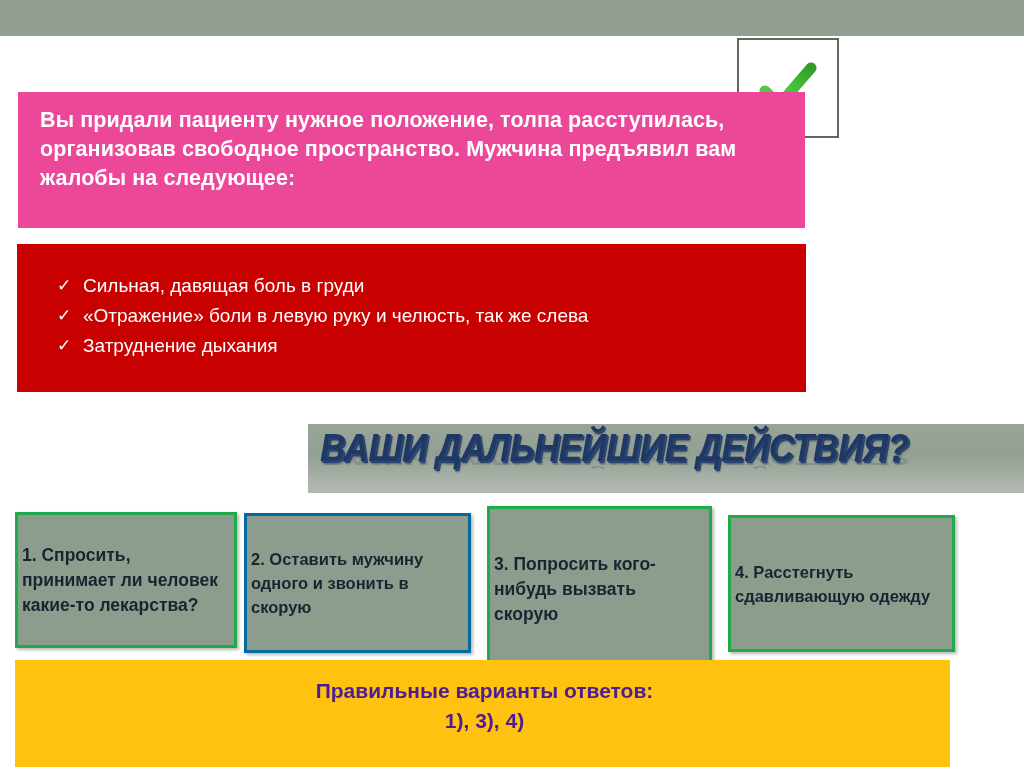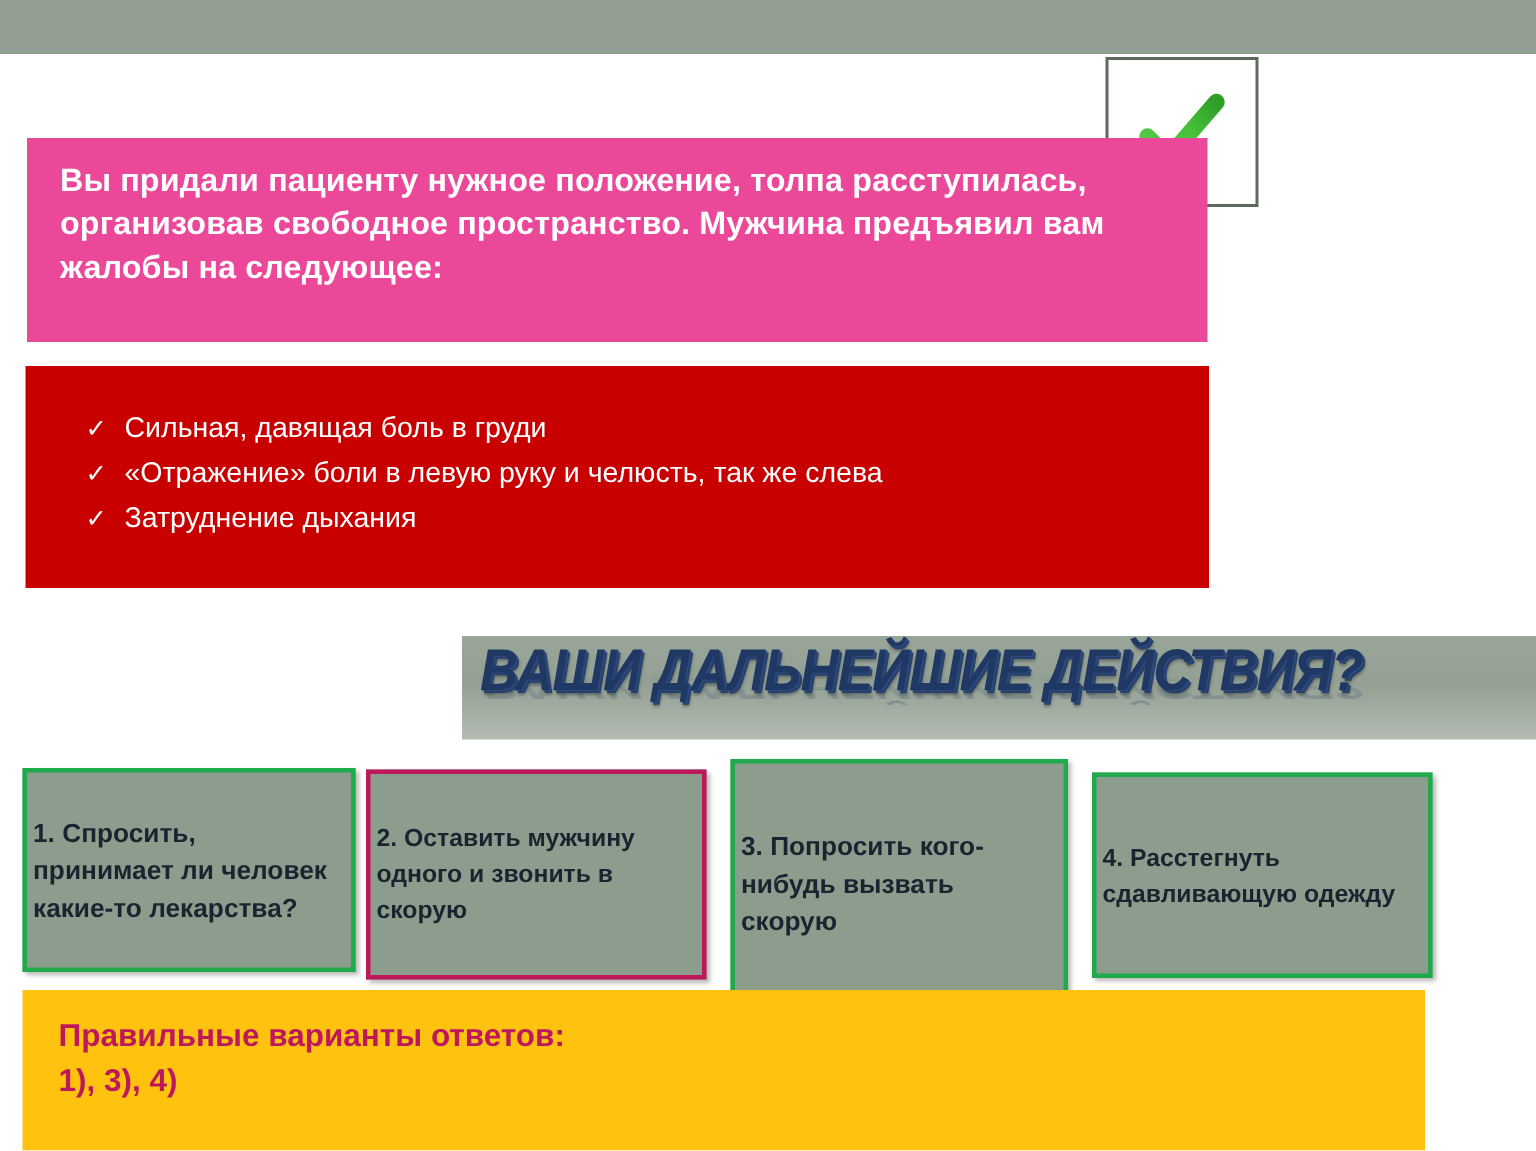--- a/index.html
+++ b/index.html
@@ -161,21 +161,21 @@
     align-items: center;
   }
   .option-inner {
     color: #1a2430;
     font-size: 17.5px;
     font-weight: bold;
     line-height: 25px;
     padding: 0 10px 0 4px;
   }
   .opt-green { border: 3px solid #1faa4b; box-shadow: 2px 2px 3px rgba(0,0,0,0.28); }
-  .opt-red   { border: 3px solid #be185d; box-shadow: 2px 2px 3px rgba(0,0,0,0.28); }
+  .opt-red   { border: 3px solid #0369a1; box-shadow: 2px 2px 3px rgba(0,0,0,0.28); }
 
   #option-1 { left: 15px;  top: 512px; width: 222px; height: 136px; }
   #option-2 { left: 244px; top: 513px; width: 227px; height: 140px; }
   #option-3 { left: 487px; top: 506px; width: 225px; height: 166px; }
   #option-4 { left: 728px; top: 515px; width: 227px; height: 137px; }
 
   #option-2 .option-inner { font-size: 16.5px; line-height: 24px; }
   #option-4 .option-inner { font-size: 16.5px; line-height: 24px; }
 
   
@@ -183,24 +183,25 @@
     position: absolute;
     left: 15px;
     top: 660px;
     width: 935px;
     height: 107px;
     background: #ffc20e;
     box-sizing: border-box;
     padding: 16px 20px 0 24px;
   }
   .answer-line {
-    color: #be185d;
+    color: #4c1d95;
     font-size: 21px;
     font-weight: bold;
     line-height: 30px;
+    text-align: center;
   }
 </style>
 </head>
 <body>
 
 <div class="slide">
 
   <div class="top-bar"></div>
 
   <div class="check-card">

